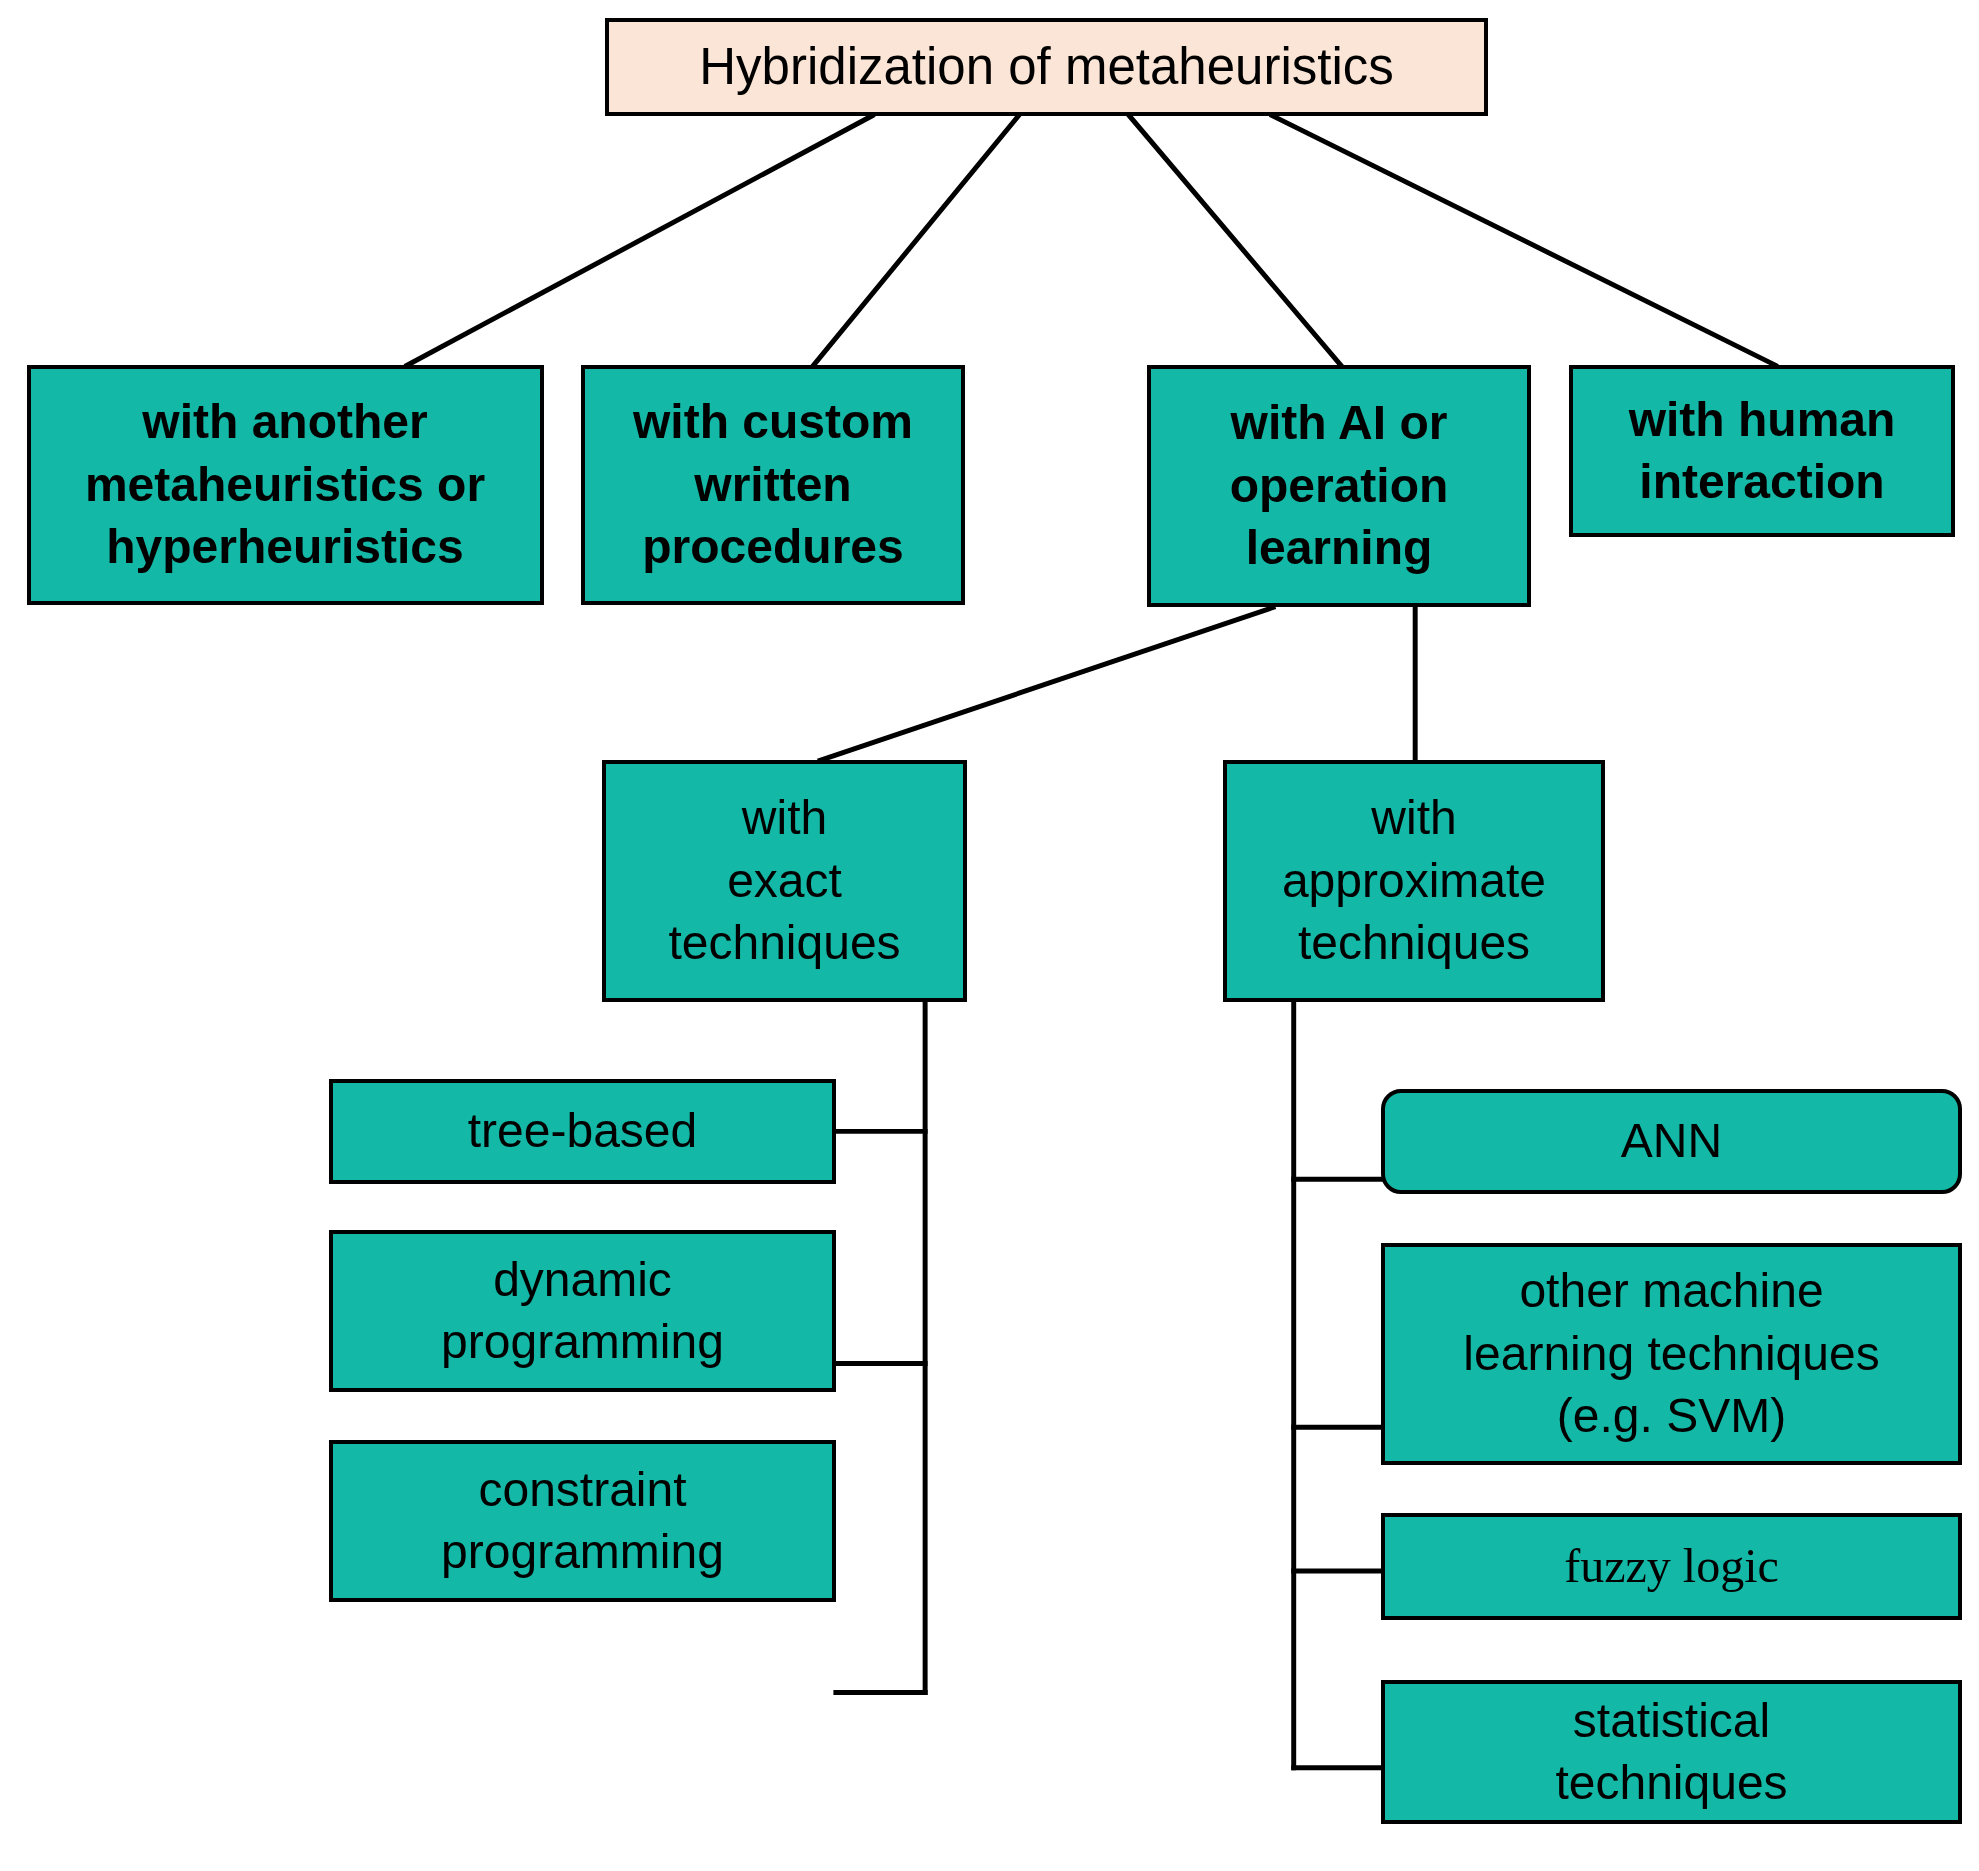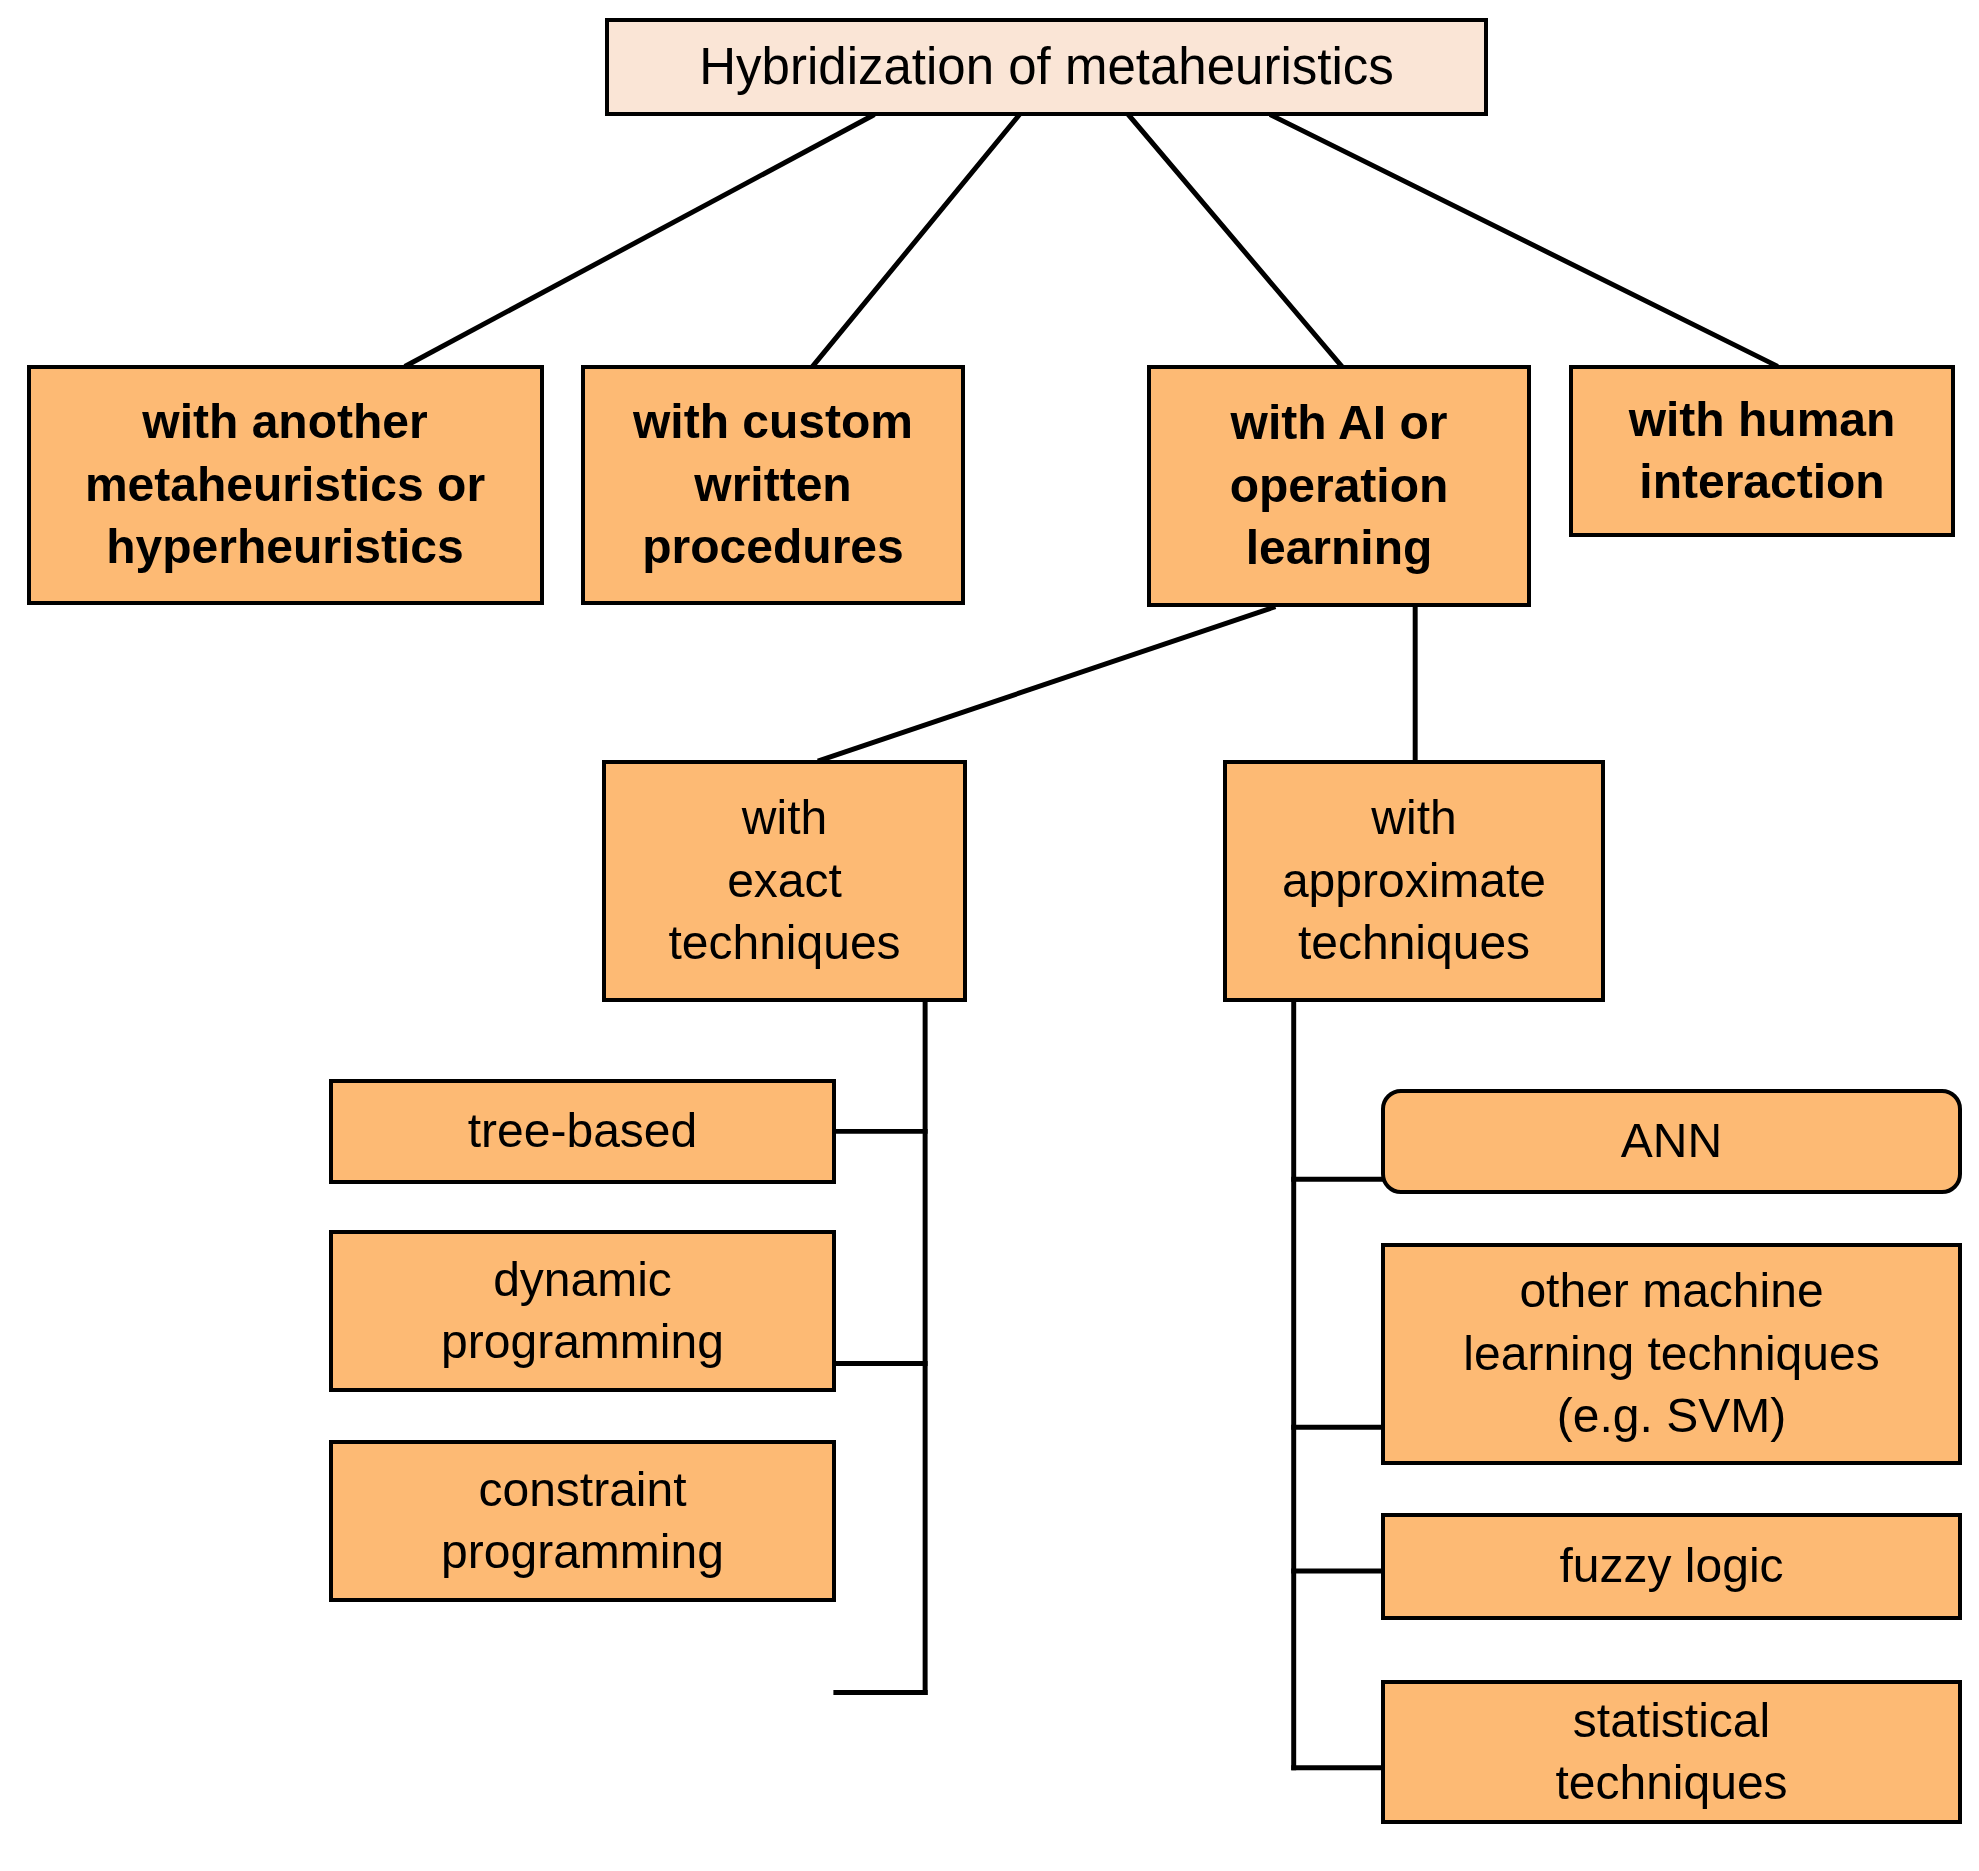--- a/index.html
+++ b/index.html
@@ -42,21 +42,21 @@
     white-space: pre-line;
     padding: 0 5px;
     box-sizing: border-box;
   }
   .node-root {
     background: #fae5d6;
     font-size: 51px;
     font-weight: normal;
   }
   .node-yellow {
-    background: #fdba74;
+    background: #14b8a6;
   }
   .node-l2 {
     font-size: 48px;
     font-weight: bold;
   }
   .node-l3 {
     font-size: 48px;
     font-weight: normal;
   }
   .node-leaf {
@@ -149,21 +149,21 @@
   <div class="node node-yellow node-leaf" style="left:1381px; top:1089px; width:581px; height:105px;border-radius:20px;">
     <span class="node-label">ANN</span>
   </div>
 
   <div class="node node-yellow node-leaf" style="left:1381px; top:1243px; width:581px; height:222px;">
     <span class="node-label">other machine
 learning techniques
 (e.g. SVM)</span>
   </div>
 
-  <div class="node node-yellow node-leaf" style="left:1381px; top:1513px; width:581px; height:107px;">
+  <div class="node node-yellow node-leaf" style="left:1381px; top:1513px; width:581px; height:107px;font-family:Liberation Serif, serif;">
     <span class="node-label">fuzzy logic</span>
   </div>
 
   <div class="node node-yellow node-leaf" style="left:1381px; top:1680px; width:581px; height:144px;">
     <span class="node-label">statistical
 techniques</span>
   </div>
 
 </div>
 

